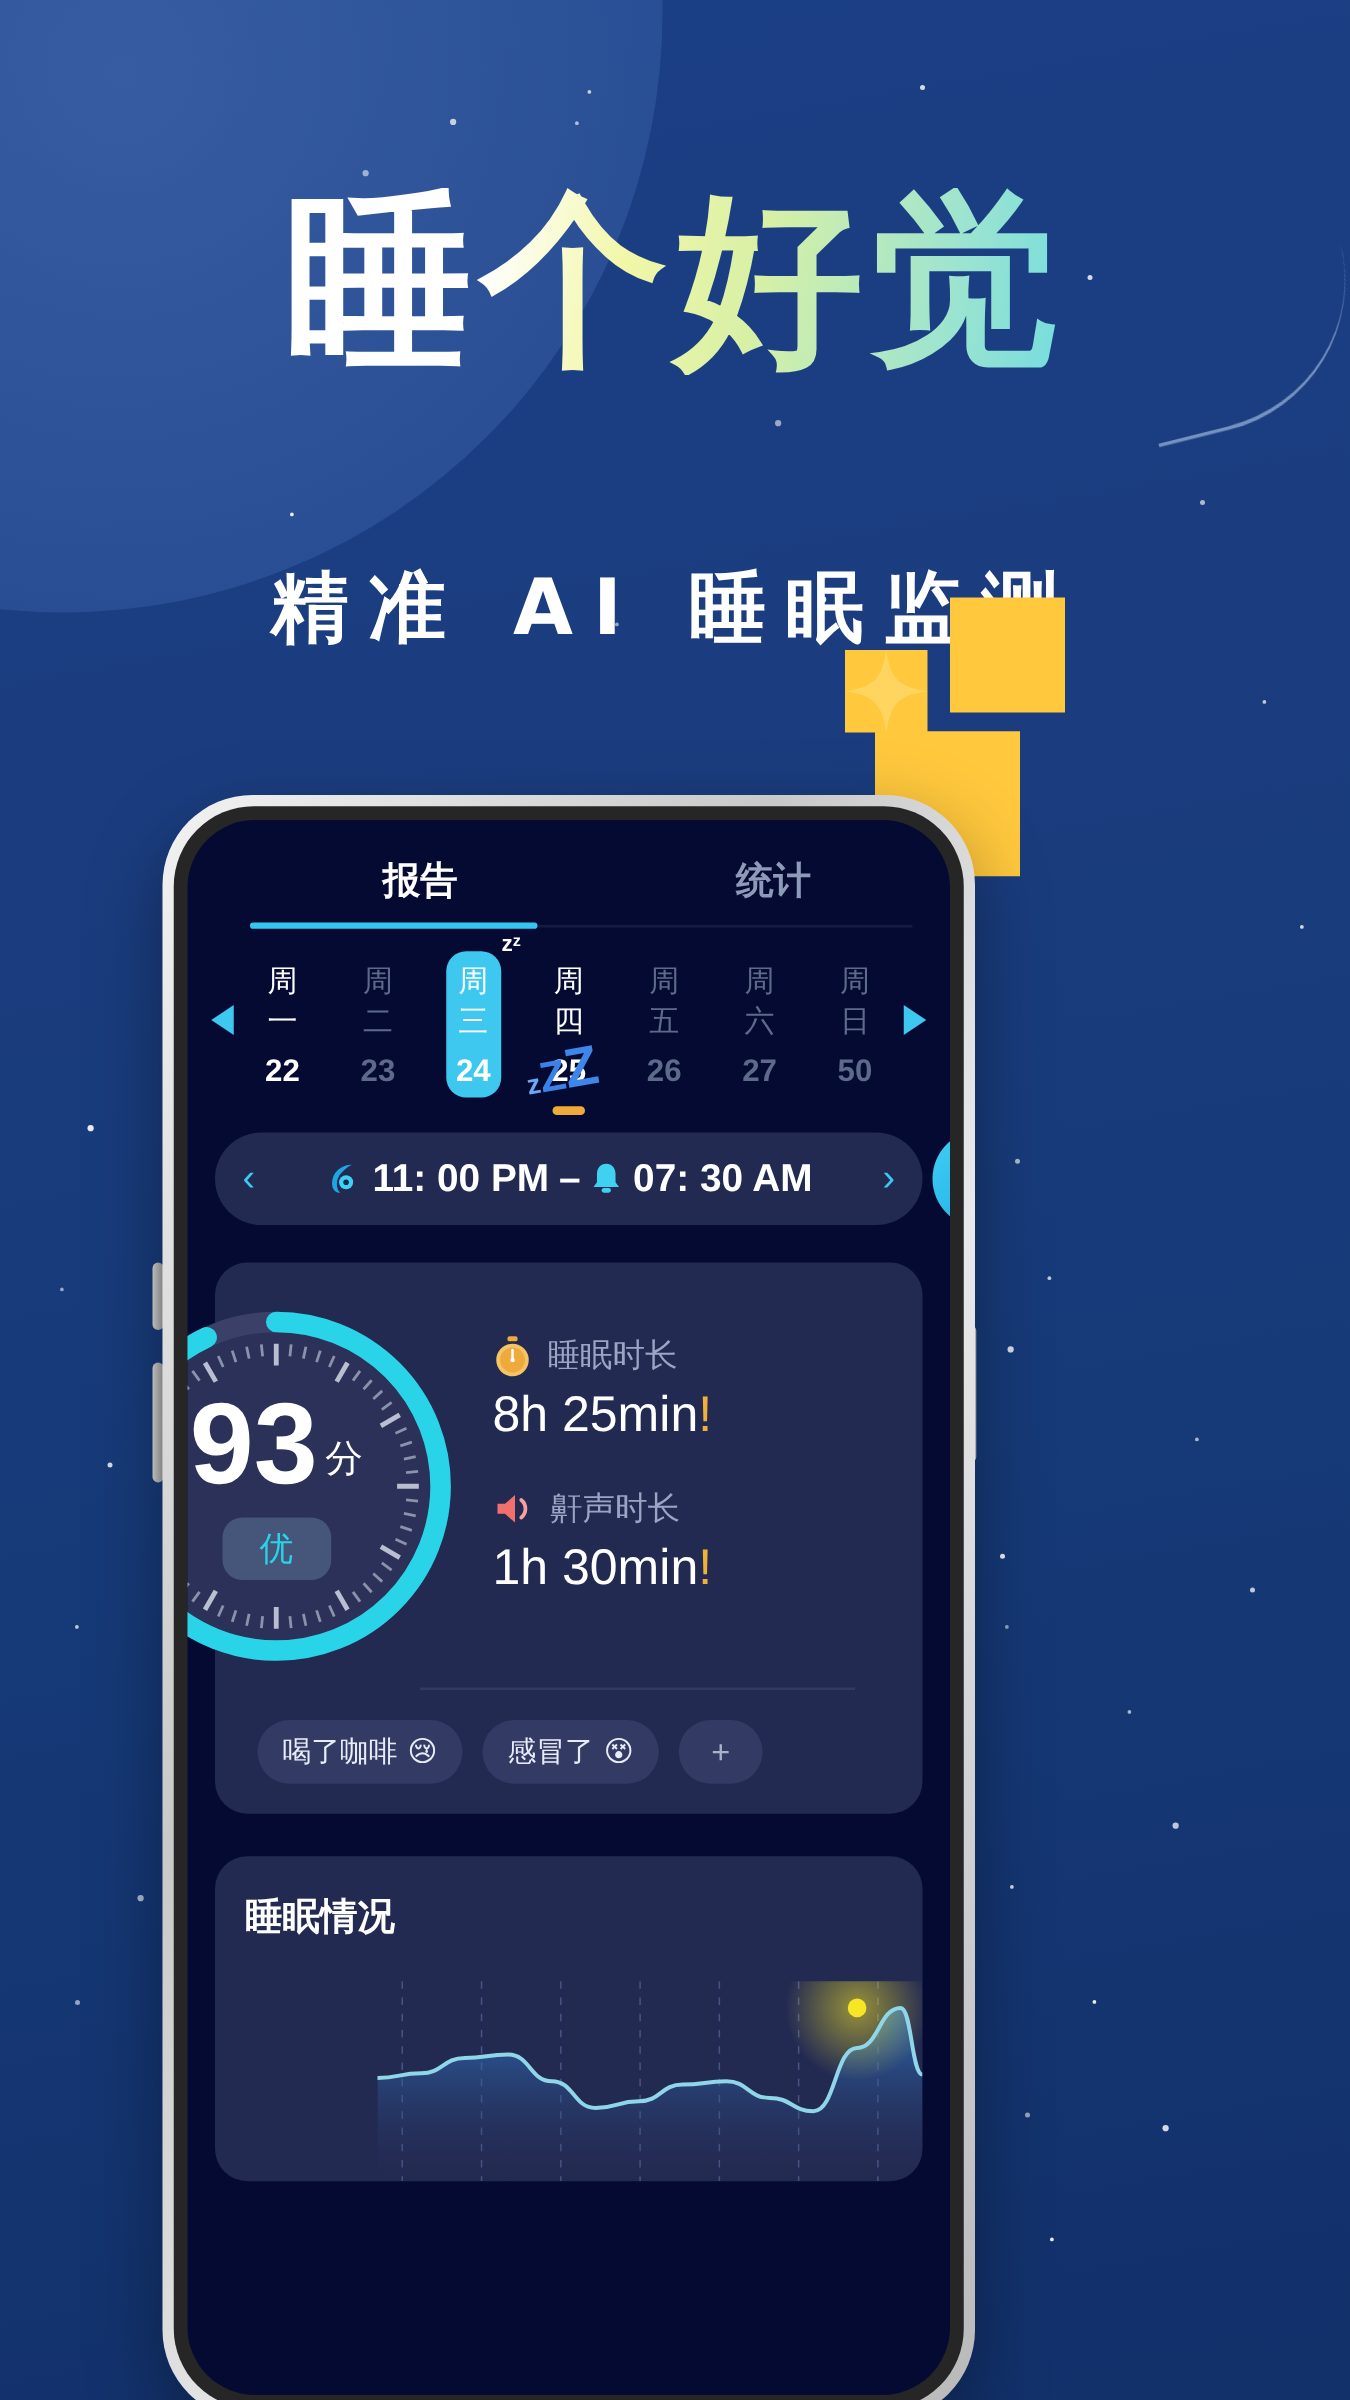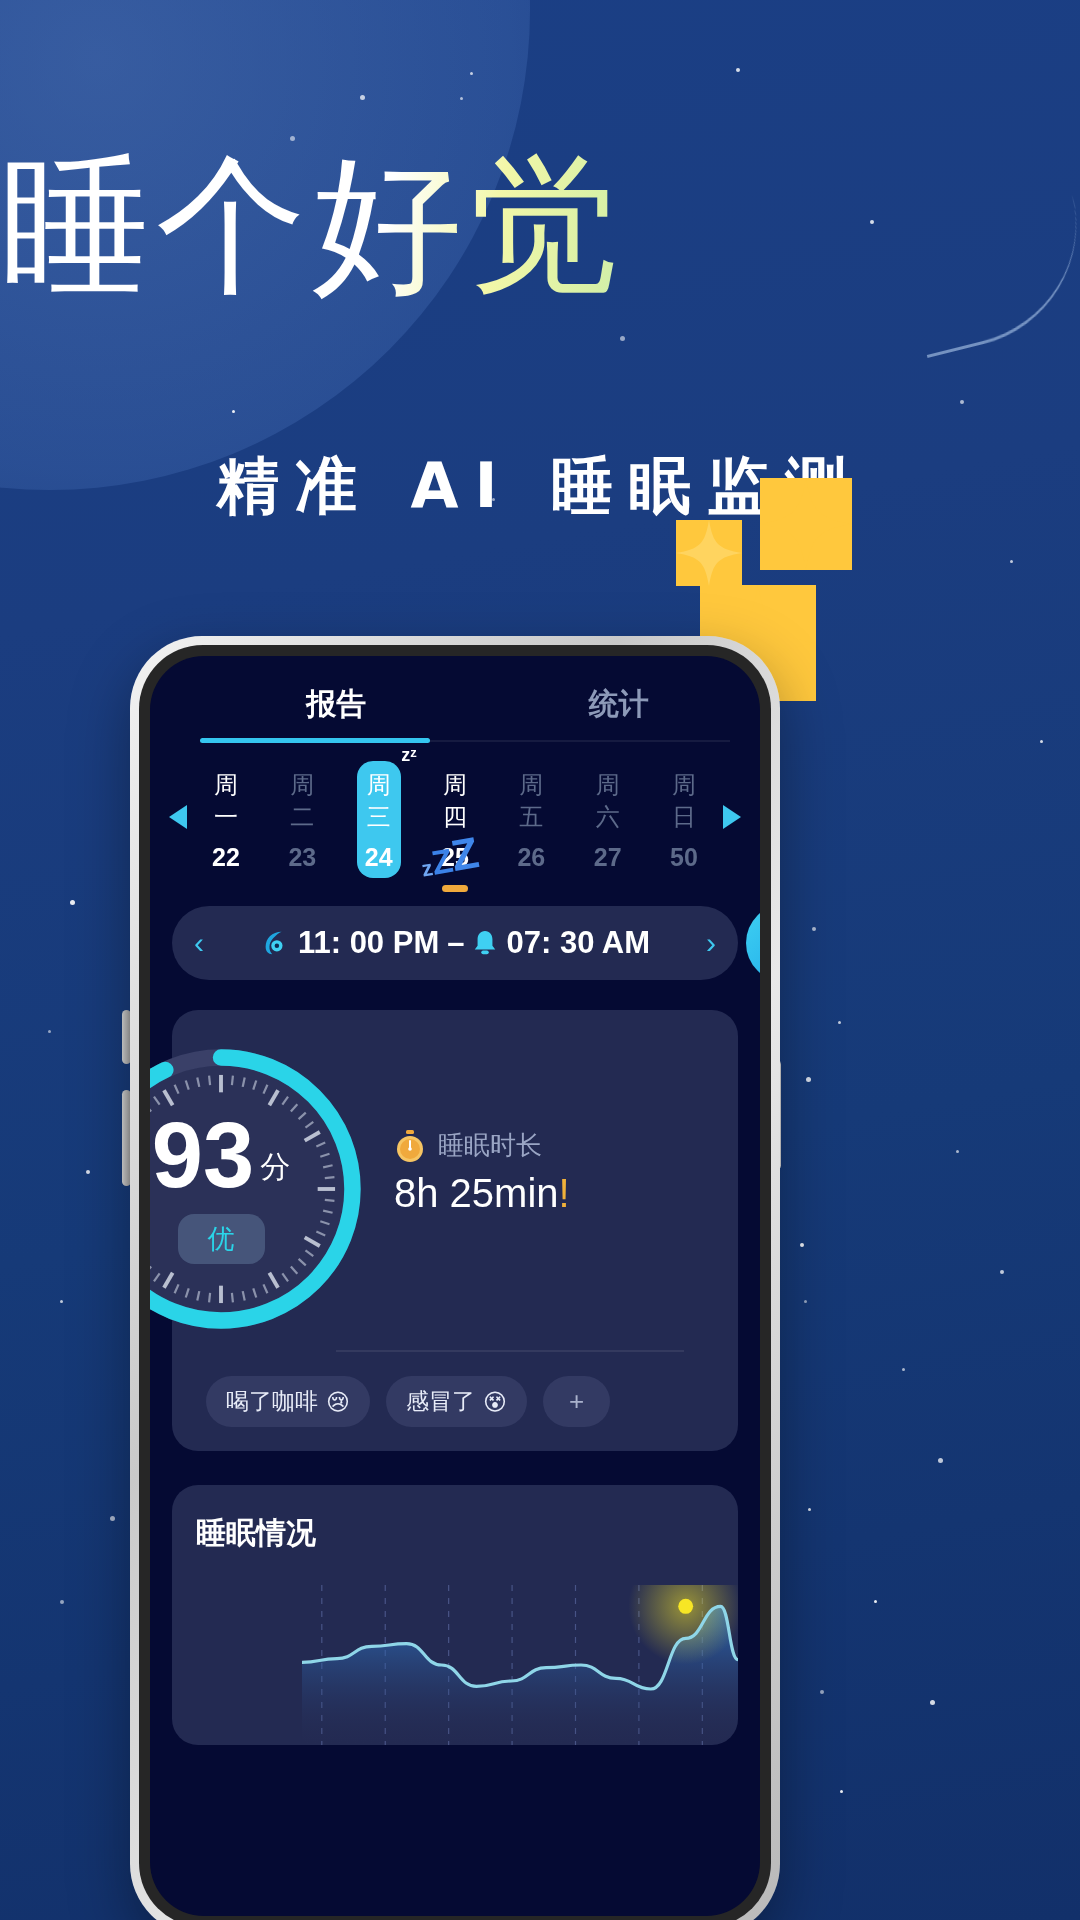--- a/index.html
+++ b/index.html
@@ -14,22 +14,22 @@
   .bg-base{position:absolute;inset:0;
     background:linear-gradient(170deg,#1b3f85 0%,#1b3d80 30%,#163a78 60%,#12306a 100%);}
   .bg-moon{position:absolute;left:-430px;top:-470px;width:960px;height:960px;border-radius:50%;
     background:radial-gradient(circle at 55% 55%,rgba(120,160,225,.30) 0%,rgba(95,140,215,.22) 55%,rgba(80,125,205,.10) 78%,rgba(80,125,205,0) 100%);}
   .bg-swoosh{position:absolute;right:-10px;top:215px;width:180px;height:120px;
     border-bottom:3px solid rgba(190,215,245,.55);border-radius:0 0 140px 0;
     transform:rotate(-14deg);filter:blur(.3px);}
   .star{position:absolute;border-radius:50%;background:#fff;}
 
   
-  .headline{position:absolute;left:0;right:0;top:150px;
-    font-size:150px;line-height:1;font-weight:normal;letter-spacing:6px;
+  .headline{position:absolute;left:0;right:0;top:150px;text-align:center;
+    font-size:150px;line-height:1;font-weight:bold;letter-spacing:6px;
     font-family:"DejaVu Sans","Liberation Sans",sans-serif;
     background:linear-gradient(100deg,#ffffff 0%,#ffffff 36%,#f2f7a8 46%,#d7f0a6 56%,#9ee4cf 70%,#5fd9e6 84%,#41d3ee 100%);
     -webkit-background-clip:text;background-clip:text;color:transparent;
     -webkit-text-fill-color:transparent;}
   .subhead{position:absolute;left:0;right:0;top:455px;text-align:center;
     font-size:62px;line-height:1;font-weight:bold;color:#ffffff;letter-spacing:16px;
     font-family:"DejaVu Sans","Liberation Sans",sans-serif;}
 
   
   .sparkle{position:absolute;background:#ffc83d;}
@@ -328,20 +328,32 @@
                   <circle cx="16" cy="20" r="10" fill="#f0a93c"></circle>
                   <path d="M16 12 V20" stroke="#fff" stroke-width="2" stroke-linecap="round"></path>
                   <circle cx="16" cy="20" r="1.8" fill="#fff"></circle>
                 </svg>
                 <span>睡眠时长</span>
               </div>
               <div class="m-val">
                 <span>8h 25min</span><em>!</em>
               </div>
             </div>
+            <div class="metric">
+              <div class="m-head">
+                <svg width="34" height="30" viewBox="0 0 34 30">
+                  <path d="M4 11 H10 L18 4 V26 L10 19 H4Z" fill="#f2706c"></path>
+                  <path d="M23 8 A9 9 0 0 1 23 22" stroke="#f9a09c" stroke-width="3" fill="none" stroke-linecap="round"></path>
+                </svg>
+                <span>鼾声时长</span>
+              </div>
+              <div class="m-val">
+                <span>1h 30min</span><em>!</em>
+              </div>
+            </div>
           </div>
         </div>
 
         <div class="divider"></div>
         <div class="tags">
           <div class="tag">
             <span>喝了咖啡</span>
             <span class="emoji">😢</span>
           </div>
           <div class="tag">

